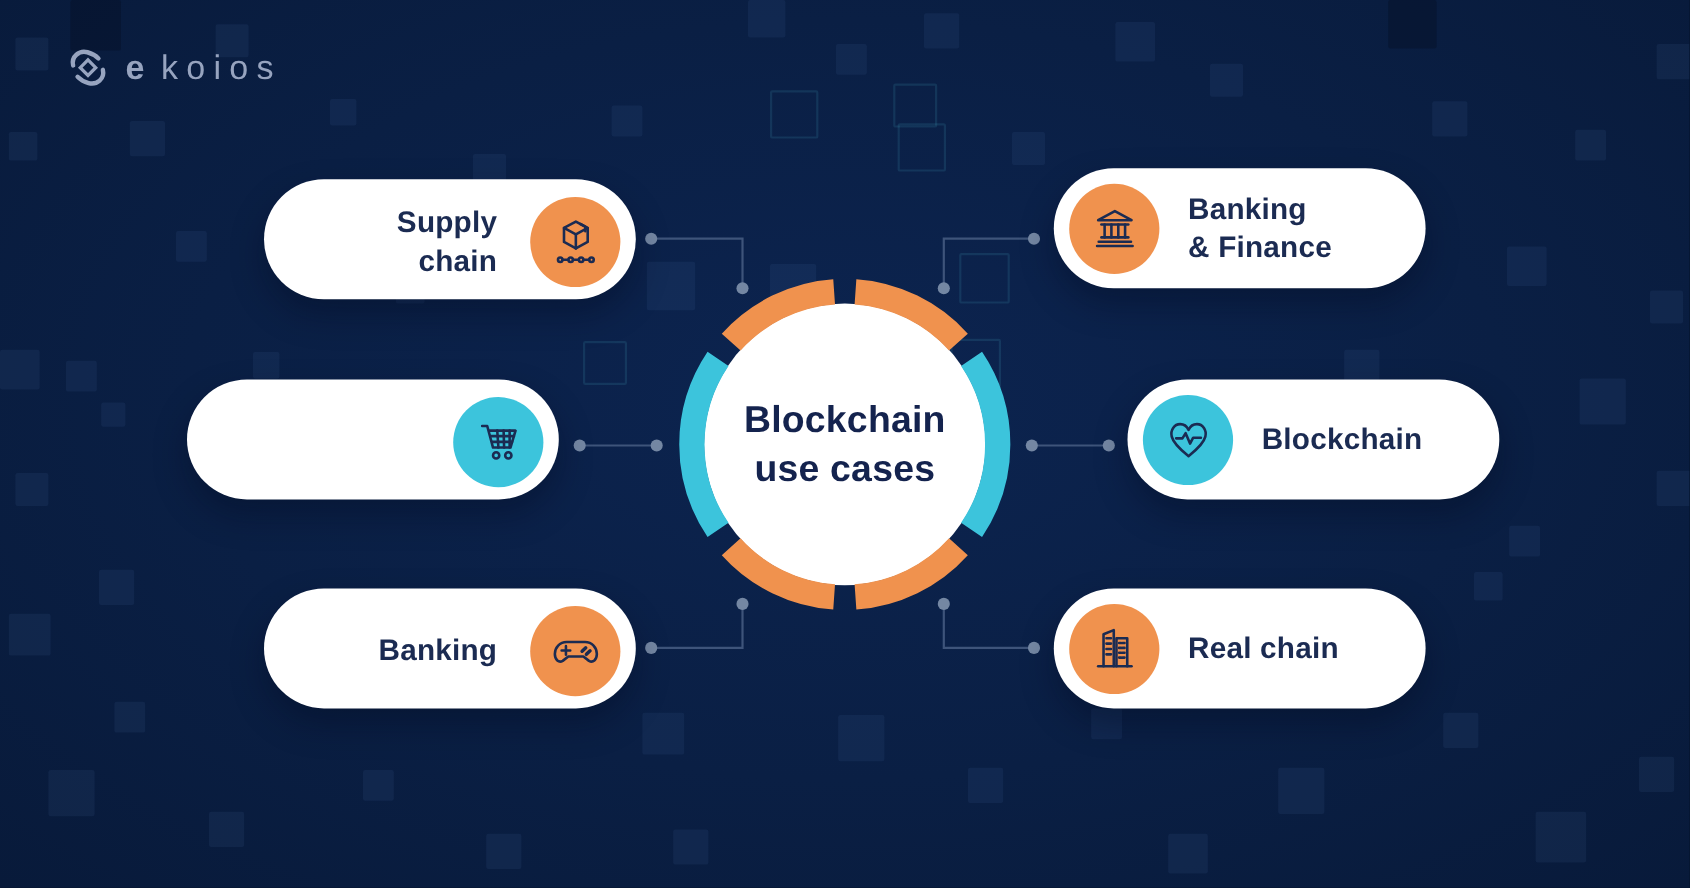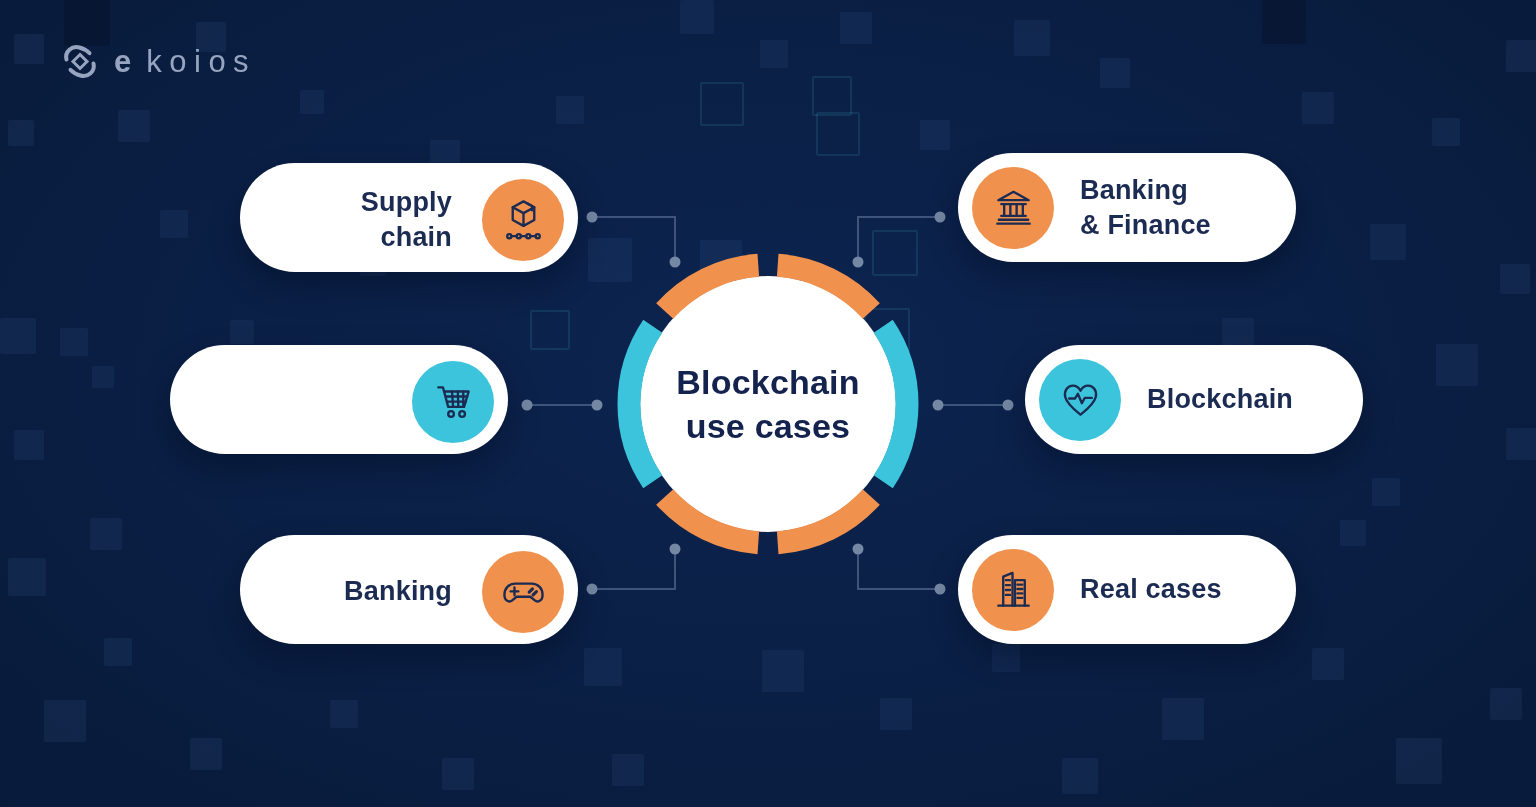--- a/index.html
+++ b/index.html
@@ -219,21 +219,21 @@
     <div class="card-label">Banking</div>
     <div class="icon-circle" style="background: rgb(240, 146, 78);">
       <svg class="icon-svg" viewBox="0 0 48 48">
             <path d="M15.5 16 H32.5 C39 16 43.5 21 43.5 27.2 C43.5 32.6 39.8 35.6 36.2 33.5 L31 29.4 H17 L11.8 33.5 C8.2 35.6 4.5 32.6 4.5 27.2 C4.5 21 9 16 15.5 16 Z"></path>
             <path d="M14.8 19.8 V27.8 M10.8 23.8 H18.8"></path>
             <path d="M29.8 24.6 L33.2 21.4 M33.8 27.4 L37.2 24.2" stroke-width="3.2"></path>
           </svg>
     </div>
   </div>
       <div class="card side-left" style="left: 958px; top: 535px; width: 338px; height: 109px;">
-    <div class="card-label">Real cases</div>
+    <div class="card-label">Real chain</div>
     <div class="icon-circle" style="background: rgb(240, 146, 78);">
       <svg class="icon-svg" viewBox="0 0 48 48">
             <path d="M8.5 40.5 H39.5"></path>
             <path d="M13.5 40.5 V10.8 L23 7 V40.5"></path>
             <path d="M16.2 14.5 H20.4 M16.2 19.5 H20.4 M16.2 24.5 H20.4 M16.2 29.5 H20.4"></path>
             <path d="M25.5 40.5 V14.5 H35.5 V40.5"></path>
             <path d="M28 19 H29.8 M31.2 19 H33 M28 23.5 H29.8 M31.2 23.5 H33 M28 28 H29.8 M31.2 28 H33 M28 32.5 H29.8 M31.2 32.5 H33"></path>
           </svg>
     </div>
   </div>

